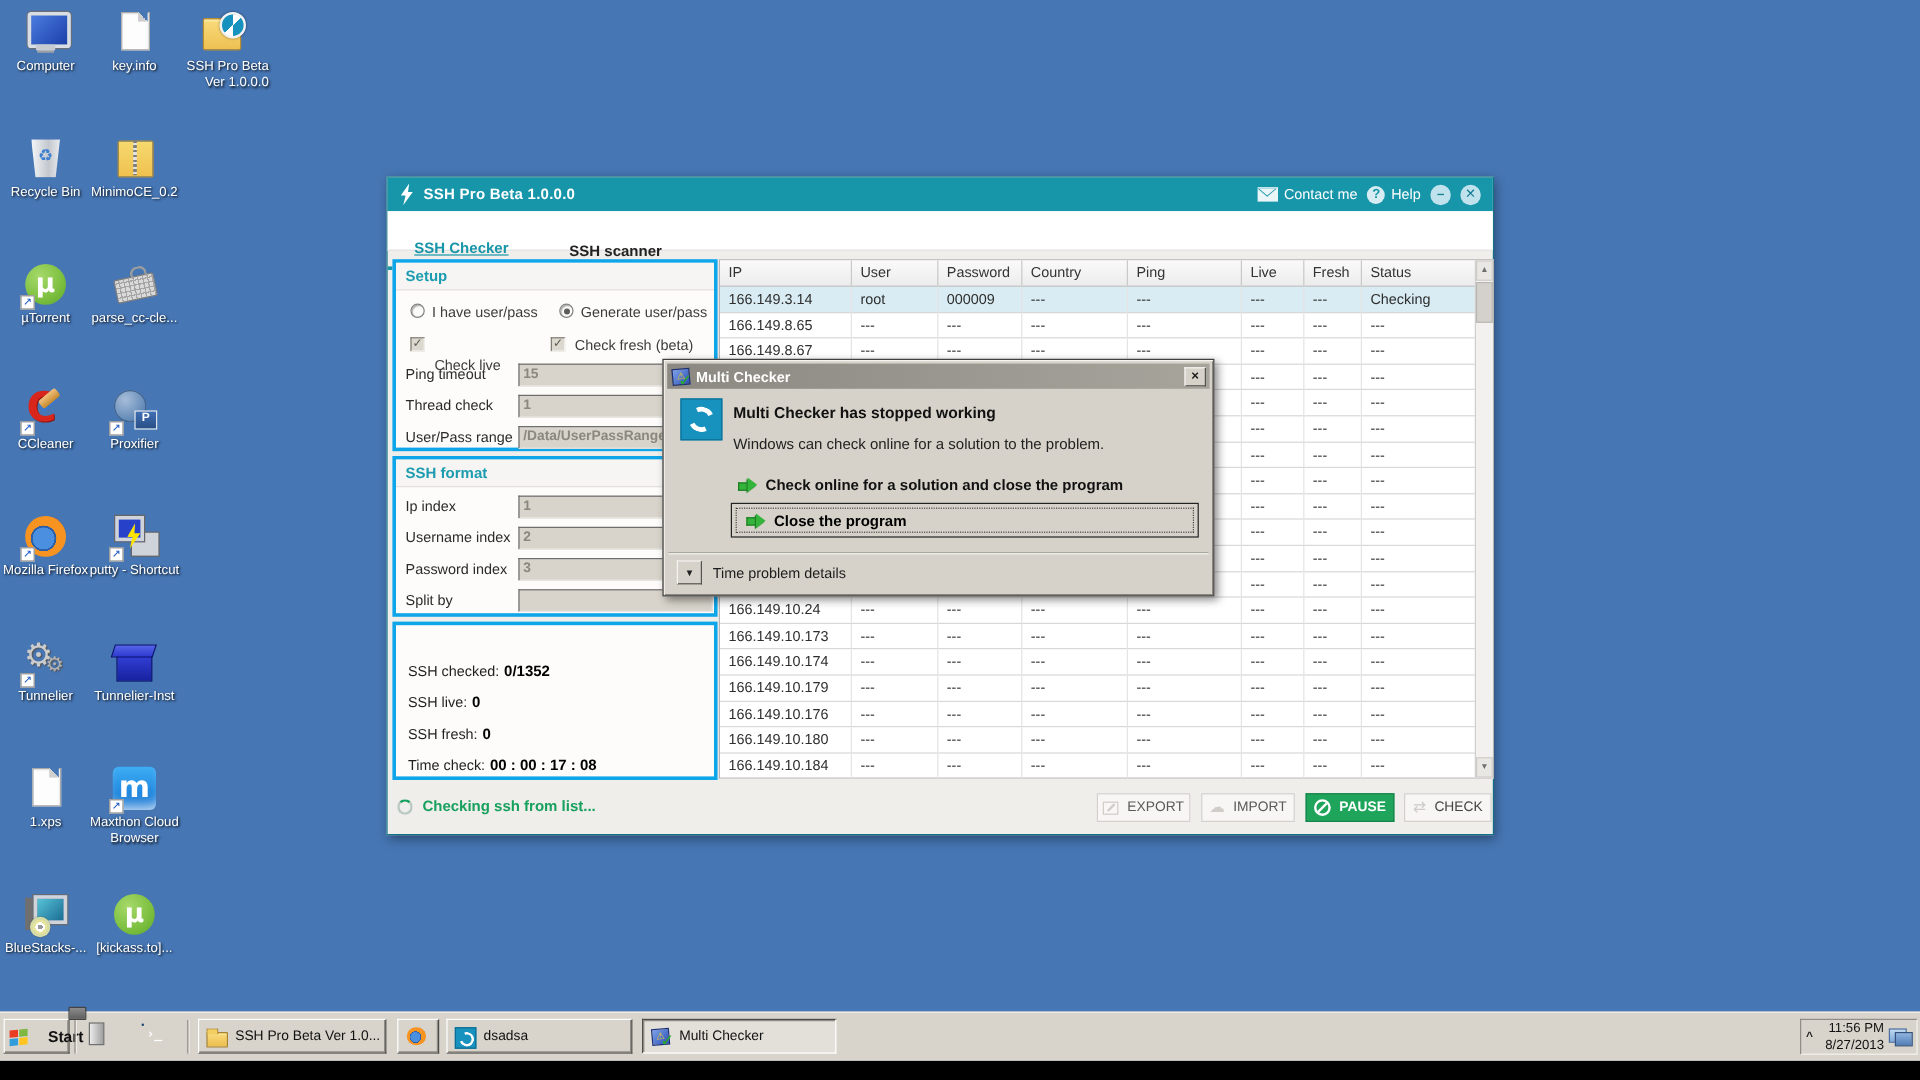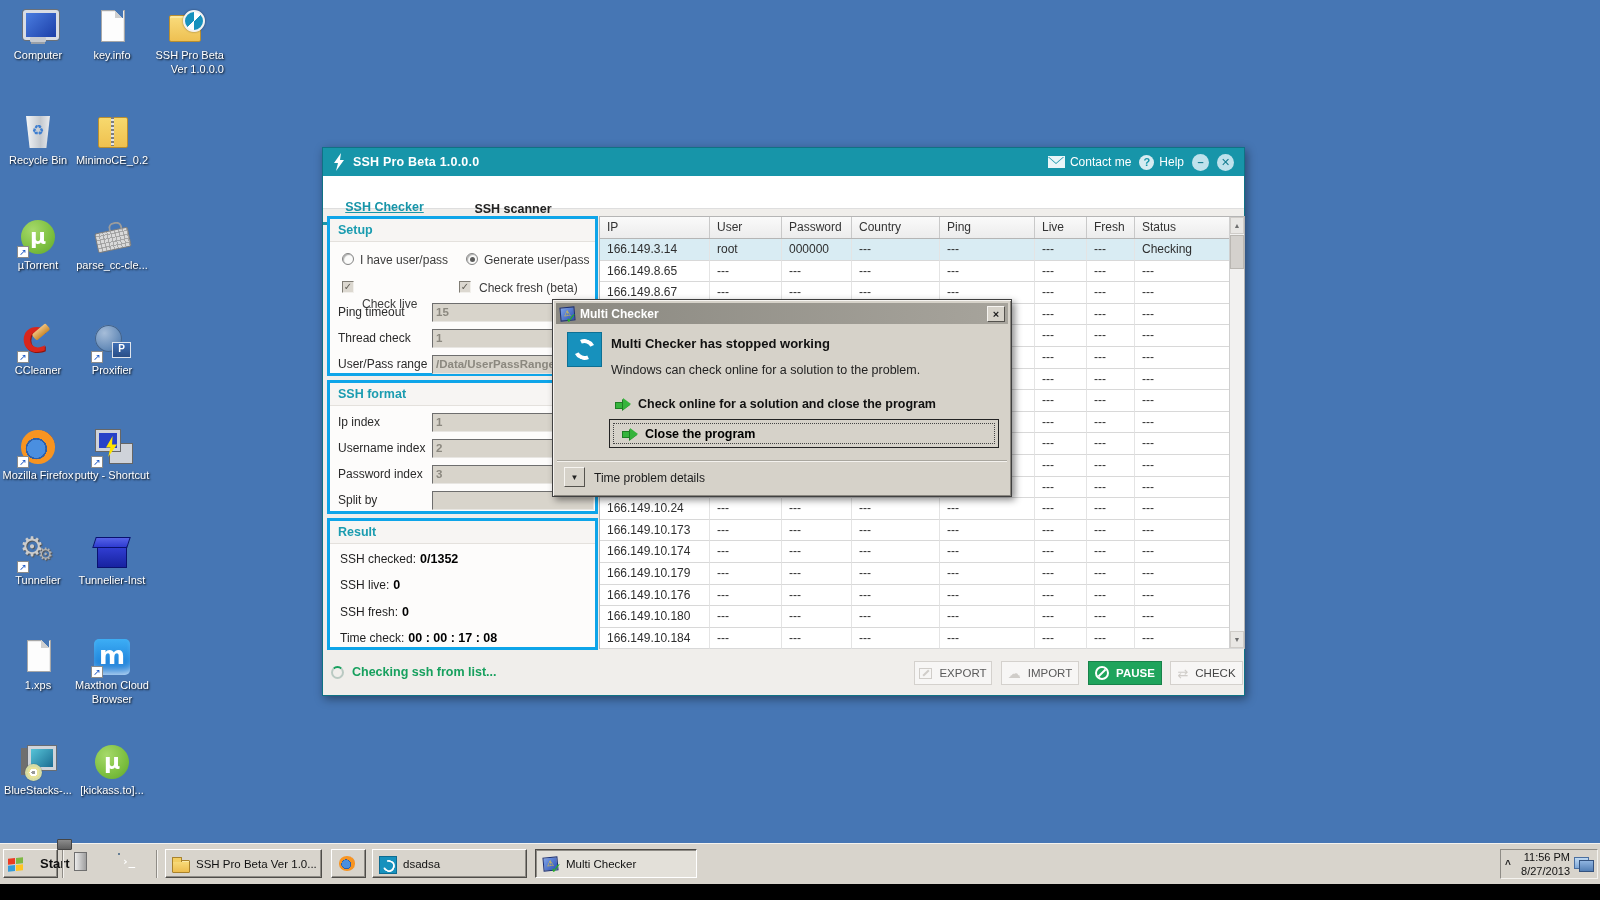--- a/index.html
+++ b/index.html
@@ -314,21 +314,20 @@
         <span class="flabel">Password index</span>
         <span class="finput">3</span>
       </div>
       <div class="frow" style="top: 108px;">
         <span class="flabel">Split by</span>
         <span class="finput"></span>
       </div>
     </div>
 
   <div class="panel" id="panel-result">
-    <div class="phead">Result</div>
     <div></div>
   <div class="rrow" style="top: 31px;"><span>SSH checked:</span><span class="rvalue">0/1352</span></div>
       <div class="rrow" style="top: 57px;"><span>SSH live:</span><span class="rvalue">0</span></div>
       <div class="rrow" style="top: 84px;"><span>SSH fresh:</span><span class="rvalue">0</span></div>
       <div class="rrow" style="top: 110px;"><span>Time check:</span><span class="rvalue">00 : 00 : 17 : 08</span></div>
     </div>
 
   <div id="grid">
     <div id="grid-head">
         <div class="hcell" style="width: 110px;">IP</div>
@@ -337,21 +336,21 @@
         <div class="hcell" style="width: 88px;">Country</div>
         <div class="hcell" style="width: 95px;">Ping</div>
         <div class="hcell" style="width: 52px;">Live</div>
         <div class="hcell" style="width: 48px;">Fresh</div>
         <div class="hcell" style="flex: 1 1 0%;">Status</div>
       </div>
     <div id="grid-body">
         <div class="trow hl">
           <div class="tcell" style="width: 110px;">166.149.3.14</div>
           <div class="tcell" style="width: 72px;">root</div>
-          <div class="tcell" style="width: 70px;">000000</div>
+          <div class="tcell" style="width: 70px;">000009</div>
           <div class="tcell" style="width: 88px;">---</div>
           <div class="tcell" style="width: 95px;">---</div>
           <div class="tcell" style="width: 52px;">---</div>
           <div class="tcell" style="width: 48px;">---</div>
           <div class="tcell" style="flex: 1 1 0%;">Checking</div>
         </div>
         <div class="trow">
           <div class="tcell" style="width: 110px;">166.149.8.65</div>
           <div class="tcell" style="width: 72px;">---</div>
           <div class="tcell" style="width: 70px;">---</div>

